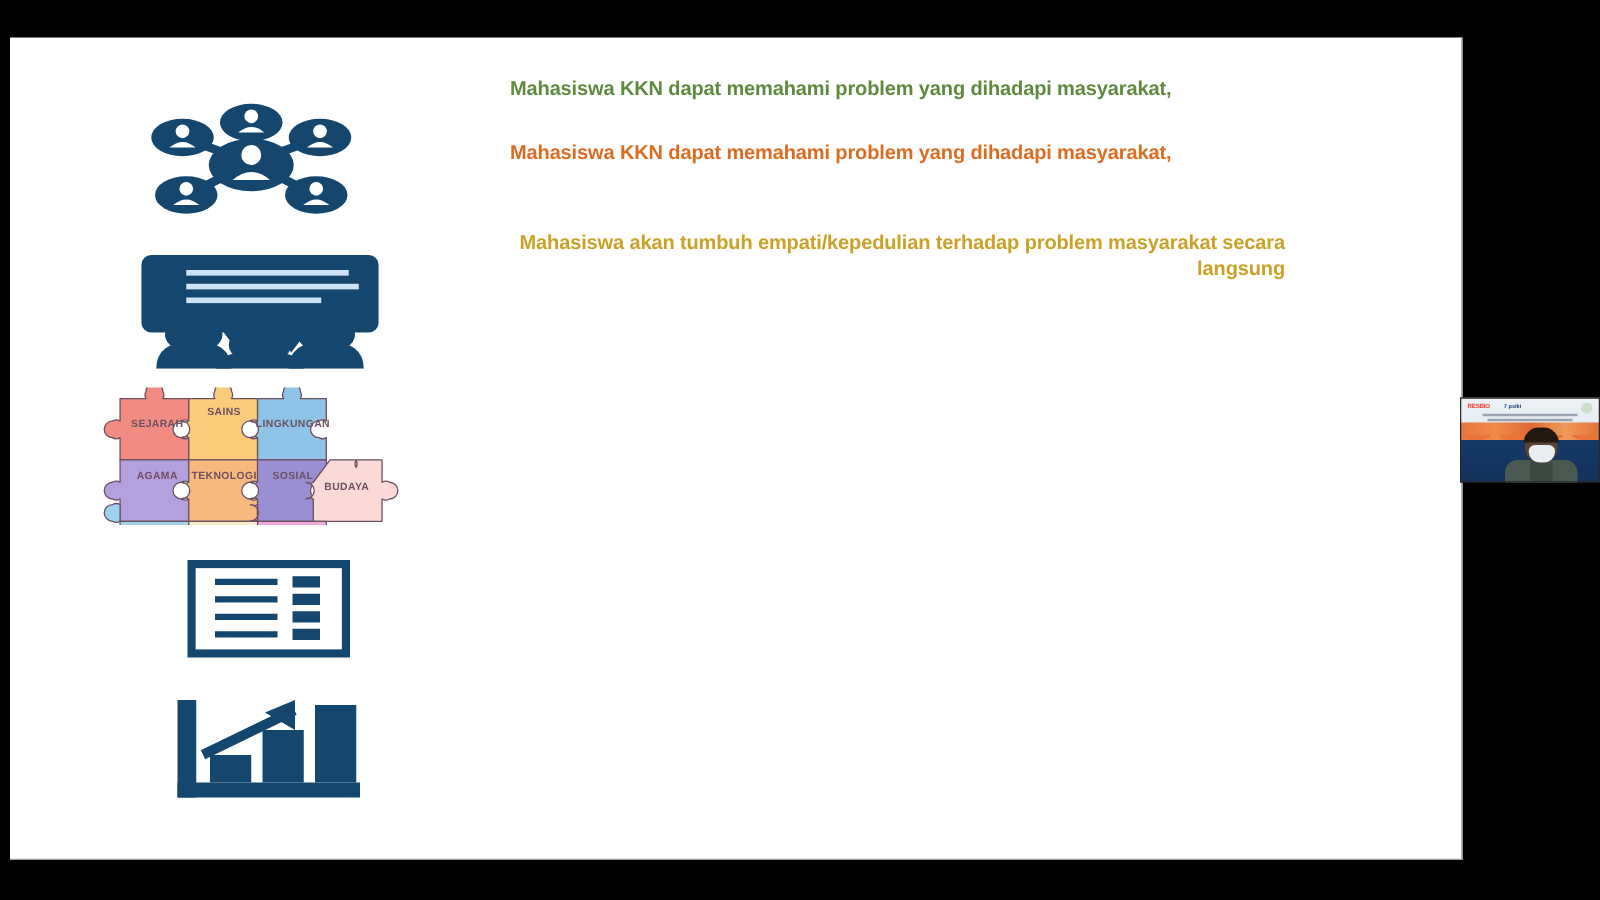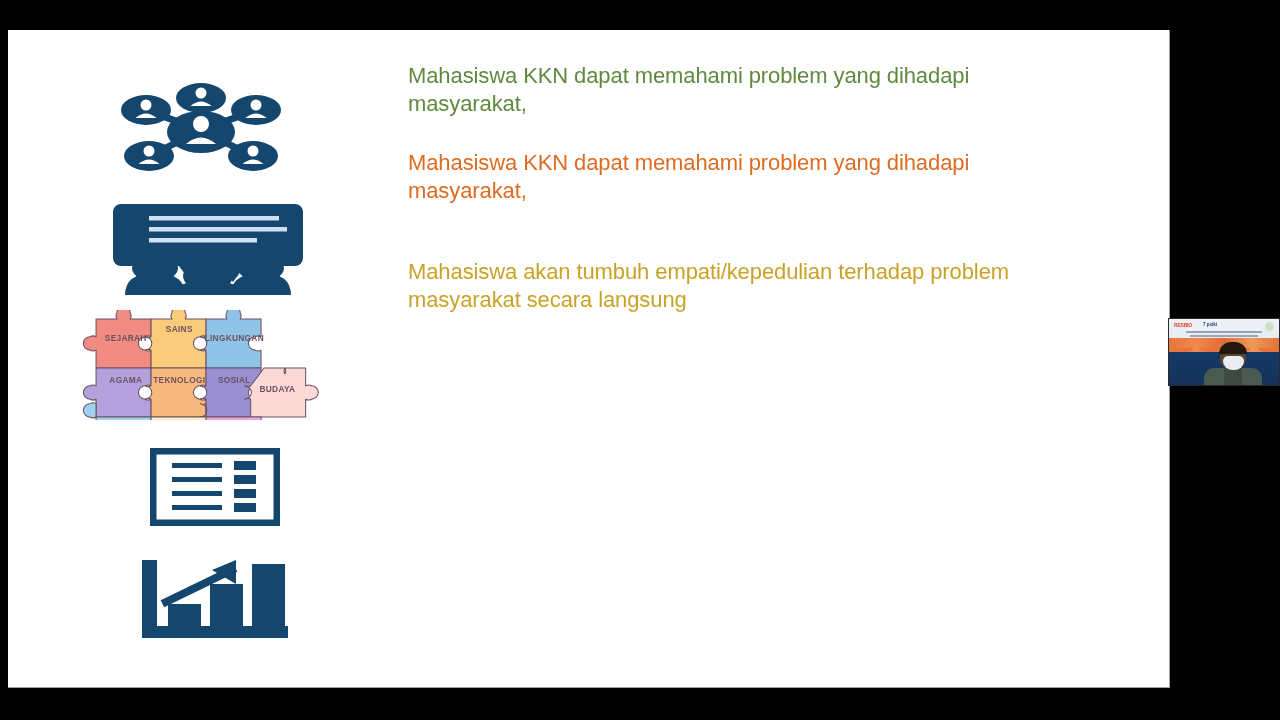--- a/index.html
+++ b/index.html
@@ -34,30 +34,30 @@
   .icon-slot { position: absolute; }
   .navy { fill: #14466e; }
 
   
   #text-col {
     position: absolute;
     left: 400px; top: 32px;
     width: 620px;
   }
   .para {
-    font-size: 22px;
+    font-size: 16px;
     line-height: 1.29;
     letter-spacing: -0.1px;
-    font-weight: normal;
+    font-weight: bold;
     margin-bottom: 30px;
   }
   .para.p-green  { color: #5f8a3e; }
   .para.p-orange { color: #dd6b20; margin-bottom: 52px; }
   .para.p-blue   { color: #2e75c4; margin-bottom: 36px; }
-  .para.p-gold   { color: #c9a227; margin-bottom: 28px; }
+  .para.p-gold   { color: #c9a227; margin-bottom: 28px; text-align: right; }
   .para.p-gray   { color: #808080; margin-bottom: 0; }
 
   
   .pz-label {
     font-size: 5.6px;
     font-weight: bold;
     fill: #6b5160;
     letter-spacing: 0.2px;
     text-anchor: middle;
     font-family: "Liberation Sans", sans-serif;

